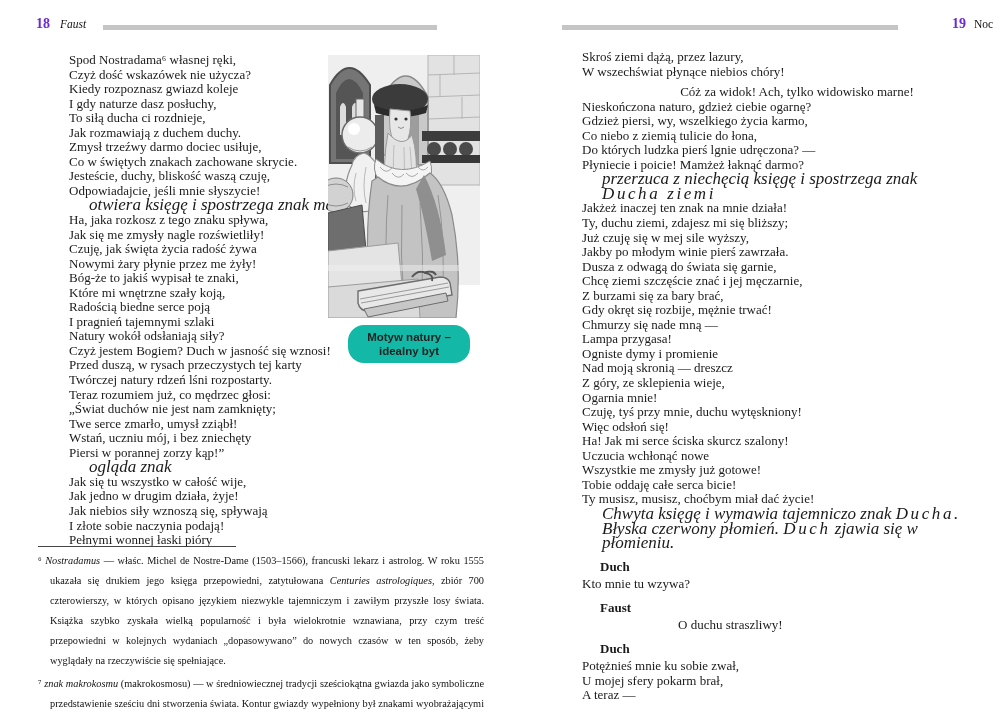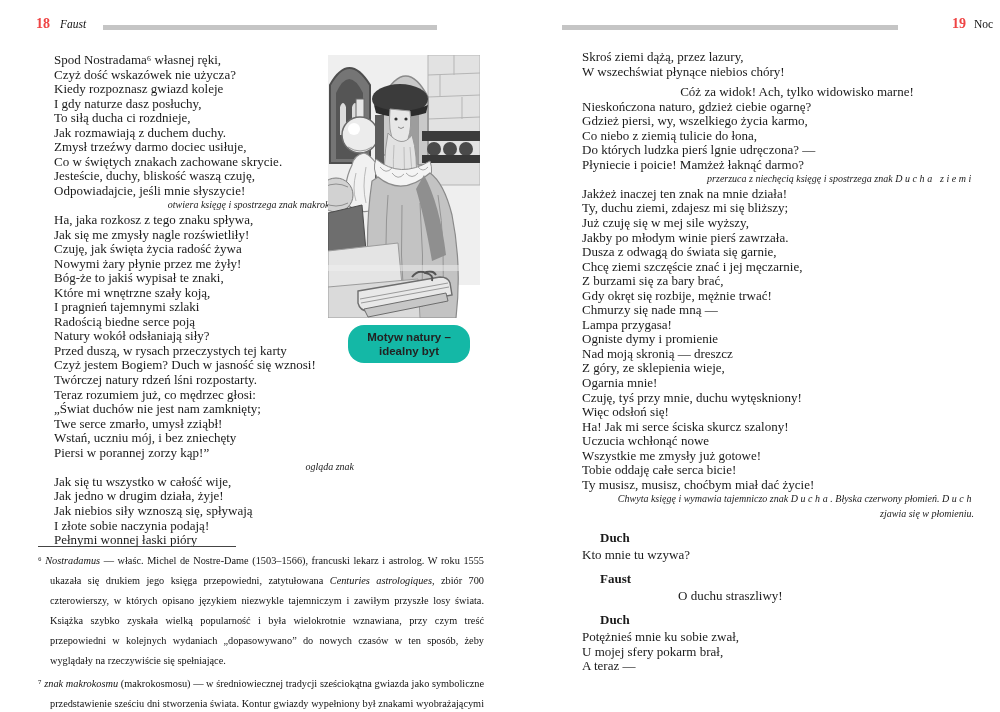--- a/index.html
+++ b/index.html
@@ -1,36 +1,36 @@
 <!DOCTYPE html>
 <html><head>
 <meta charset="utf-8">
 <style>
   html,body{margin:0;padding:0;}
   body{
     width:1000px;height:712px;position:relative;background:#ffffff;
     font-family:"Liberation Serif", serif;color:#1a1a1a;overflow:hidden;
   }
   
-  .hdr-num{position:absolute;top:16px;font-size:14px;font-weight:bold;color:#ef4444;}
+  .hdr-num{position:absolute;top:16px;font-size:14px;font-weight:bold;color:#6d28d9;}
   #pn-left{left:36px;}
   .hdr-title{position:absolute;top:18px;font-size:11.5px;color:#111;}
   #rt-left{left:60px;font-style:italic;}
   .hdr-bar{position:absolute;top:25px;height:5px;background:#c5c5c5;}
   #bar-left{left:103px;width:334px;}
   #bar-right{left:562px;width:336px;}
   #rt-right{left:974px;}
   #pn-right{left:952px;}
   
   .col{position:absolute;}
-  #col-left{left:54px;top:53px;width:300px;}
+  #col-left{left:69px;top:53px;width:300px;}
   #col-right{left:582px;top:50px;width:392px;}
   .line{font-size:13px;line-height:14.55px;white-space:nowrap;}
   .line span{white-space:nowrap;}
-  .line.stage, .line.stage2{font-style:italic;font-size:10px;padding-left:20px;white-space:normal;text-align:right;}
+  .line.stage, .line.stage2{font-style:italic;font-size:17px;padding-left:20px;white-space:normal;}
   .line.stage2{white-space:normal;}
   .line.stage2 span{white-space:normal;}
   .line.speaker{font-weight:bold;padding-left:18px;margin-top:9px;margin-bottom:3px;}
   .line.indent1{padding-left:38px;}
   .line.far{padding-left:96px;}
   .line.gap{margin-top:6px;text-align:center;}
   .it{font-style:italic;}
   .ls{letter-spacing:2.6px;}
   
   #figure-box{position:absolute;left:328px;top:55px;width:152px;height:263px;}
@@ -68,25 +68,25 @@
     <div class="line verse"><span>Co w świętych znakach zachowane skrycie.</span></div>
     <div class="line verse"><span>Jesteście, duchy, bliskość waszą czuję,</span></div>
     <div class="line verse"><span>Odpowiadajcie, jeśli mnie słyszycie!</span></div>
     <div class="line stage"><span>otwiera księgę i spostrzega znak makrokosmu⁷</span></div>
     <div class="line verse"><span>Ha, jaka rozkosz z tego znaku spływa,</span></div>
     <div class="line verse"><span>Jak się me zmysły nagle rozświetliły!</span></div>
     <div class="line verse"><span>Czuję, jak święta życia radość żywa</span></div>
     <div class="line verse"><span>Nowymi żary płynie przez me żyły!</span></div>
     <div class="line verse"><span>Bóg-że to jakiś wypisał te znaki,</span></div>
     <div class="line verse"><span>Które mi wnętrzne szały koją,</span></div>
+    <div class="line verse"><span>Radością biedne serce poją</span></div>
     <div class="line verse"><span>I pragnień tajemnymi szlaki</span></div>
-    <div class="line verse"><span>Radością biedne serce poją</span></div>
     <div class="line verse"><span>Natury wokół odsłaniają siły?</span></div>
+    <div class="line verse"><span>Czyż jestem Bogiem? Duch w jasność się wznosi!</span></div>
     <div class="line verse"><span>Przed duszą, w rysach przeczystych tej karty</span></div>
-    <div class="line verse"><span>Czyż jestem Bogiem? Duch w jasność się wznosi!</span></div>
     <div class="line verse"><span>Twórczej natury rdzeń lśni rozpostarty.</span></div>
     <div class="line verse"><span>Teraz rozumiem już, co mędrzec głosi:</span></div>
     <div class="line verse"><span>„Świat duchów nie jest nam zamknięty;</span></div>
     <div class="line verse"><span>Twe serce zmarło, umysł zziąbł!</span></div>
     <div class="line verse"><span>Wstań, uczniu mój, i bez zniechęty</span></div>
     <div class="line verse"><span>Piersi w porannej zorzy kąp!”</span></div>
     <div class="line stage"><span>ogląda znak</span></div>
     <div class="line verse"><span>Jak się tu wszystko w całość wije,</span></div>
     <div class="line verse"><span>Jak jedno w drugim działa, żyje!</span></div>
     <div class="line verse"><span>Jak niebios siły wznoszą się, spływają</span></div>

